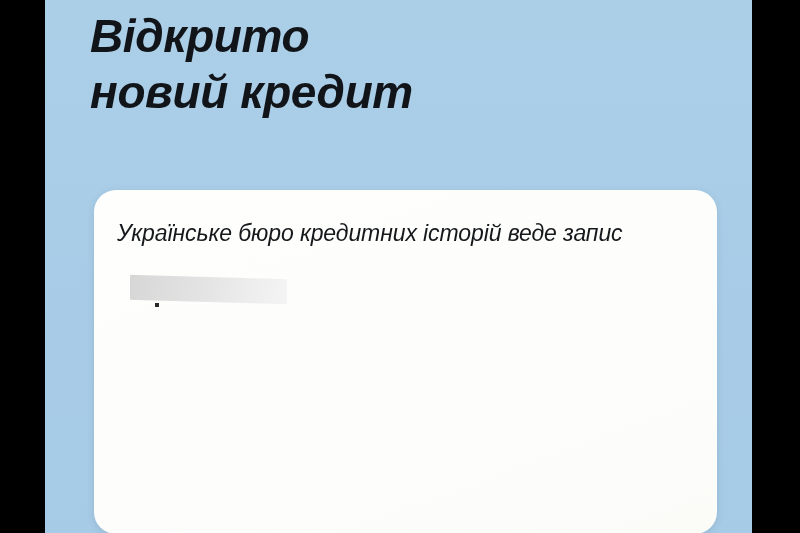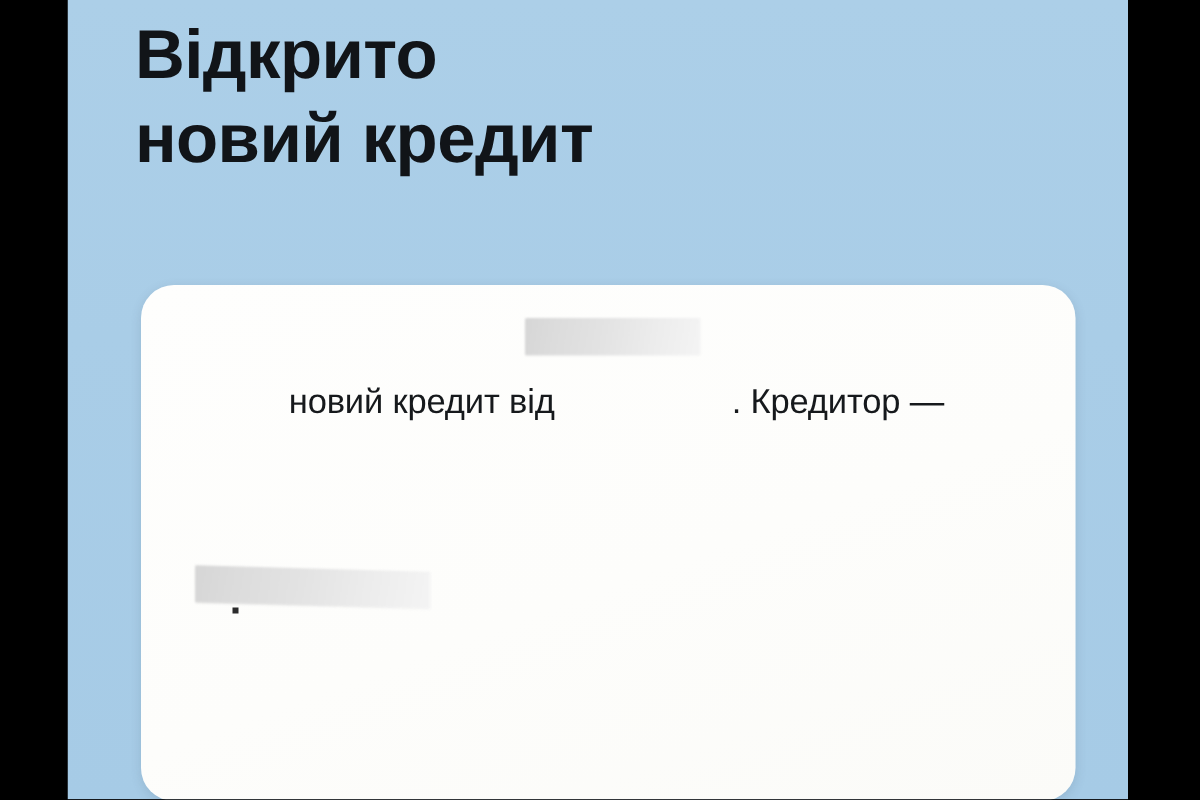--- a/index.html
+++ b/index.html
@@ -37,20 +37,21 @@
   
   #phone {
     position: absolute;
     left: 45px;
     top: 0;
     width: 707px;
     height: 533px;
     background:
       linear-gradient(180deg, #accfe8 0%, #a9cde7 42%, #a6cbe6 100%);
     overflow: hidden;
+    font-style: italic;
   }
 
   #heading {
     position: absolute;
     left: 45px;
     top: 8px;
     width: 620px;
     color: #111418;
     font-size: 46px;
     font-weight: 700;
@@ -137,24 +138,21 @@
 
   <div id="phone">
 
     <div id="heading">Відкрито
 новий кредит</div>
 
     <div id="card">
       <div id="card-body">
 
         <div class="para first">
-          <div class="line">
-            <span>новий кредит від</span><span style="margin-left:118px">. Кредитор —</span>
-            <span class="redaction" id="redaction-creditor-name"></span>
-          </div>
+          <div class="line">Українське бюро кредитних історій веде запис</div>
           <div class="line">
             <span class="redaction" id="redaction-creditor-detail"></span>
             <span class="redaction-dot"></span>
             <span class="hidden-under">.</span>
           </div>
         </div>
 
       </div>
     </div>
 

